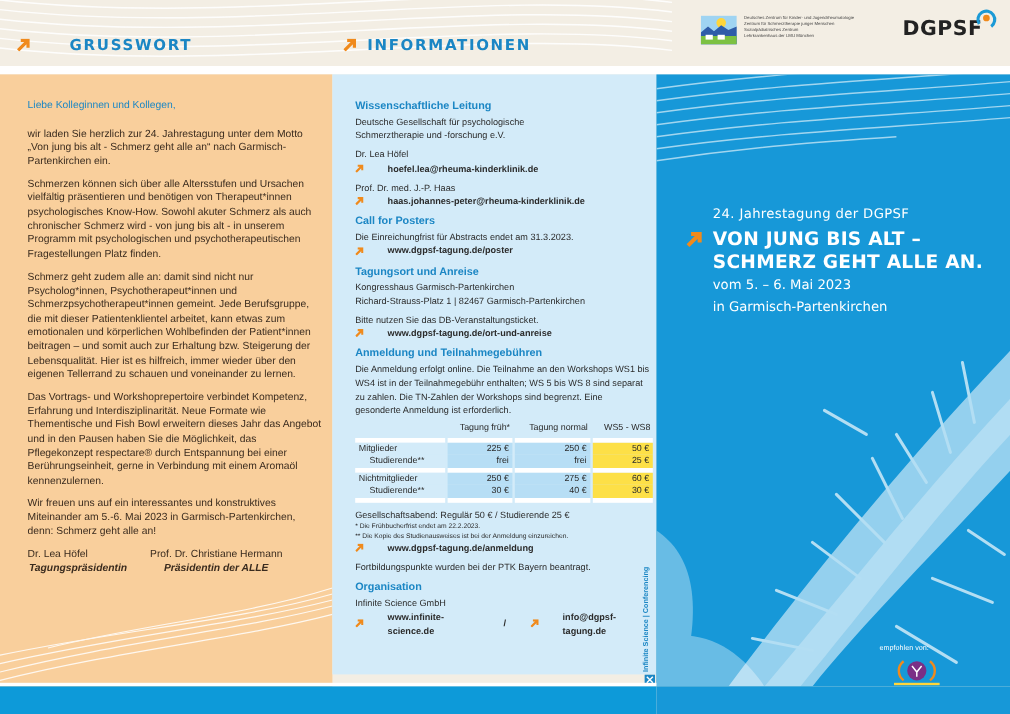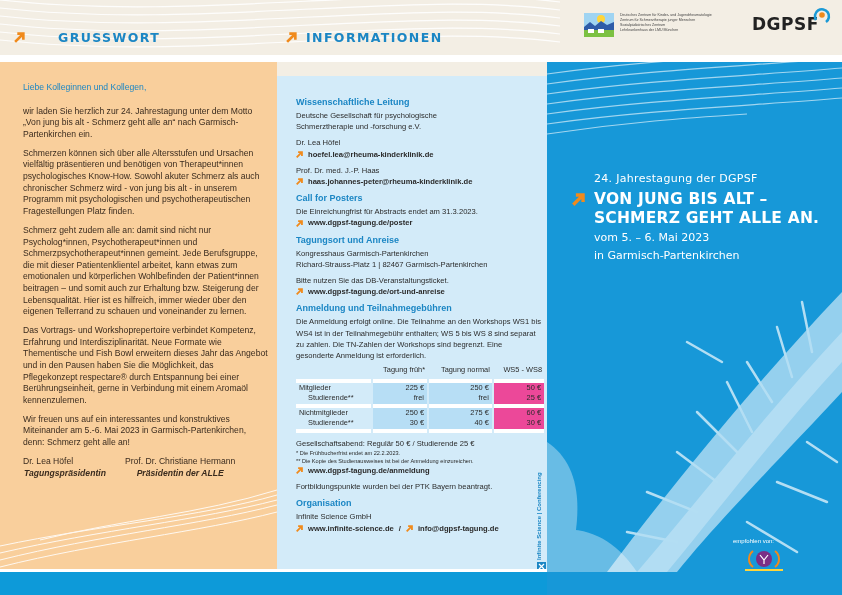--- a/index.html
+++ b/index.html
@@ -3,42 +3,42 @@
 <meta charset="utf-8">
 <style>
   html, body { margin:0; padding:0; }
   body { width:842px; height:595px; position:relative; overflow:hidden; background:#f3eee4; font-family:"DejaVu Sans", sans-serif; }
   .top-band { position:absolute; left:0; top:0; width:842px; height:56px; background:#f3eee4; overflow:hidden; }
   .top-band svg { position:absolute; left:0; top:0; }
   .section-head { position:absolute; top:30px; display:flex; align-items:center; gap:9px; font-family:"DejaVu Sans", sans-serif; font-size:12.5px; letter-spacing:1.4px; color:#1b86c4; font-weight:bold; }
   .section-head .arrow { width:11px; height:11px; }
   .white-strip { position:absolute; left:0; top:55px; width:842px; height:7px; background:#ffffff; }
   .panel-left { position:absolute; left:0; top:62px; width:277px; height:582px; background:#f9cf9c; overflow:hidden; }
-  .panel-mid { position:absolute; left:277px; top:76px; width:270px; height:500px; background:#d3ebf9; overflow:hidden; }
+  .panel-mid { position:absolute; left:277px; top:62px; width:270px; height:500px; background:#d3ebf9; overflow:hidden; }
   .panel-right { position:absolute; left:547px; top:62px; width:295px; height:510px; background:#1798d8; overflow:hidden; }
   .bottom-bar { position:absolute; left:0; top:572px; width:547px; height:23px; background:#0d9ad9; }
   .bottom-bar-right { position:absolute; left:547px; top:572px; width:295px; height:23px; background:#1798d8; }
   .bottom-white { position:absolute; left:0; top:569px; width:547px; height:3px; background:#ffffff; }
   .left-text { position:absolute; left:23px; top:20px; width:245px; font-family:"Liberation Sans", sans-serif; font-size:8.6px; line-height:11.6px; color:#3a2b1e; }
   .left-text p { margin:0 0 7.5px 0; }
   .greeting { color:#1b86c4; margin-bottom:12px !important; }
   .sig { display:flex; gap:18px; margin-top:4px; }
   .sig .col div:last-child { font-style:italic; font-weight:bold;text-align:center; }
   .mid-text { position:absolute; left:19px; top:20px; width:245px; font-family:"Liberation Sans", sans-serif; font-size:7.6px; line-height:11.2px; color:#2b2b2b; }
   .mid-text h3 { margin:0 0 2px 0; font-size:9px; color:#1b86c4; font-weight:bold; line-height:12px; }
   .mid-text p { margin:0; }
   .gap { height:5px; }
-  .link { display:flex; align-items:center; gap:5px; font-weight:bold; color:#2b2b2b; }
+  .link { display:flex; align-items:center; gap:20px; font-weight:bold; color:#2b2b2b; }
   .link .mini-arrow { width:7px; height:7px; flex:none; }
   table.fees { border-collapse:separate; border-spacing:2px 0; width:252px; margin-left:-2px; font-size:7.4px; line-height:10.5px; margin-top:4px; }
   table.fees th { font-weight:normal; text-align:right; padding:0 2px 3px 0; white-space:nowrap; }
   table.fees td { padding:0 3px; }
   table.fees td.lbl { background:#d3ebf9; text-align:left; }
   table.fees td.blue { background:#b7def5; text-align:right; }
-  table.fees td.orange { background:#ec4899; text-align:right;margin-left:40px; }
+  table.fees td.orange { background:#fde047; text-align:right;margin-left:40px; }
   table.fees tr.sep td { height:4px; background:#ffffff; padding:0; }
   .indent { padding-left:12px !important; }
   .footnote { font-size:5.6px; line-height:8px; }
   .vertical-badge { position:absolute; left:536px; top:460px; width:12px; height:110px; }
   .vertical-badge span { position:absolute; left:0; top:0; transform:rotate(-90deg) translate(-100px,0); transform-origin:0 0; white-space:nowrap; font-size:6px; color:#1b86c4; font-weight:bold; font-family:"Liberation Sans", sans-serif; }
   .right-text { position:absolute; left:47px; top:85px; color:#ffffff; font-family:"DejaVu Sans", sans-serif; }
   .right-text .sub { font-size:11px; letter-spacing:0.3px;margin-top:25px; }
   .right-text .title { font-size:15.5px; font-weight:bold; line-height:19px; margin-top:5px; letter-spacing:0.2px; position:relative; }
   .right-text .title .bar-arrow { position:absolute; left:-22px; top:3px; width:13px; height:13px; }
   .right-text .date { font-size:11px; line-height:16px; margin-top:2px; }

